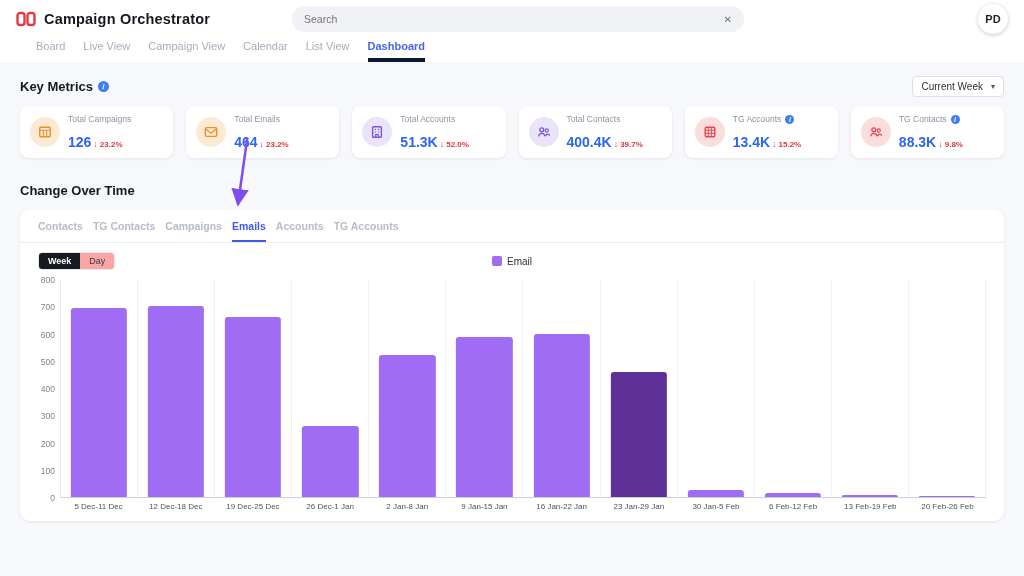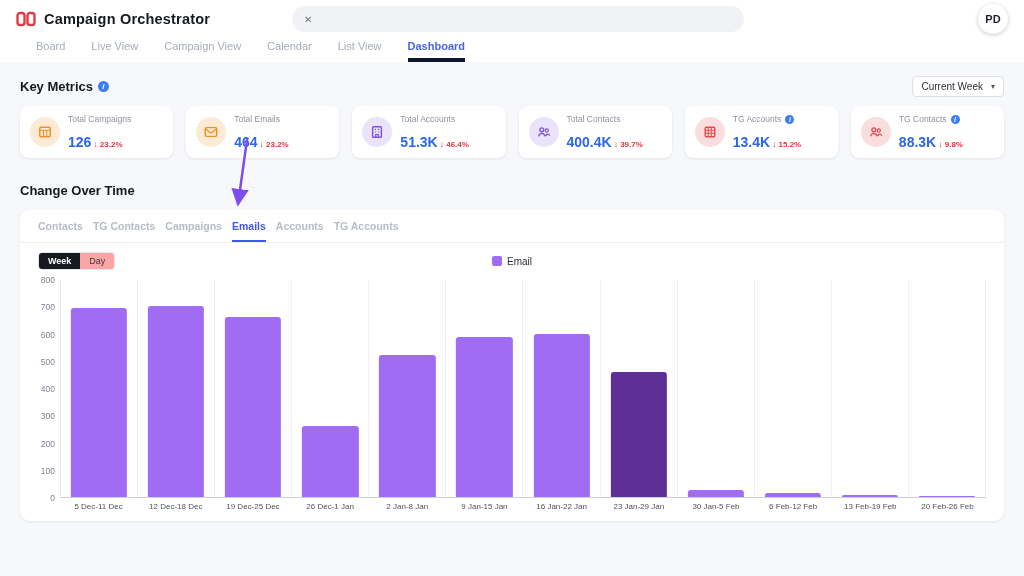--- a/index.html
+++ b/index.html
@@ -10,21 +10,21 @@
   .logo { display:flex; align-items:center; margin-right:8px; }
   .app-title { font-size:14.5px; font-weight:bold; color:#15181e; letter-spacing:.2px; }
   .search { position:absolute; left:292px; top:6px; width:452px; height:26px; background:#f1f2f6;
             border-radius:14px; display:flex; align-items:center; padding:0 12px; }
   .search input { flex:1; border:none; background:transparent; outline:none; font-size:10.5px; color:#6b7280; }
   .search .clear { color:#6d727c; font-size:10px; cursor:pointer; }
   .avatar { margin-left:auto; width:30px; height:30px; border-radius:50%; background:#fff;
             box-shadow:0 1px 4px rgba(0,0,0,.22); display:flex; align-items:center; justify-content:center;
             font-weight:bold; font-size:11px; color:#1f2430; cursor:pointer; }
 
-  .nav { display:flex; gap:26px; background:#fff; padding:2px 16px 0 36px; height:24px; }
+  .nav { display:flex; gap:18px; background:#fff; padding:2px 16px 0 36px; height:24px; }
   .nav-item { font-size:11px; color:#a6adba; padding-bottom:5px; cursor:pointer; }
   .nav-item.active { color:#4663f2; font-weight:bold; border-bottom:4px solid #0f172a; }
 
   .section-head { display:flex; align-items:center; margin:14px 20px 10px; height:20px; }
   .section-title { font-size:13px; font-weight:bold; color:#15181e; }
   .info-dot { display:inline-flex; width:11px; height:11px; border-radius:50%; background:#3f7df6; color:#fff;
               font-size:8px; align-items:center; justify-content:center; margin-left:5px; font-style:italic;
               font-weight:bold; cursor:pointer; }
   .period { margin-left:auto; background:#fff; border:1px solid #dcdfe6; border-radius:4px; font-size:10px;
             color:#2b3038; padding:4px 8px; display:flex; align-items:center; gap:8px; cursor:pointer; }
@@ -78,20 +78,21 @@
 
   <div class="header">
     <span class="logo">
       <svg width="20" height="16" viewBox="0 0 20 16">
         <rect x="1.5" y="2" width="7" height="12" rx="2.5" fill="none" stroke="#e23a45" stroke-width="2.4"></rect>
         <rect x="11.5" y="2" width="7" height="12" rx="2.5" fill="none" stroke="#e23a45" stroke-width="2.4"></rect>
       </svg>
     </span>
     <span class="app-title">Campaign Orchestrator</span>
     <div class="search">
+      <input placeholder="Search" style="">
       <span class="clear">✕</span>
     </div>
     <div class="avatar">PD</div>
   </div>
 
   <div class="nav">
       <div class="nav-item">Board</div>
       <div class="nav-item">Live View</div>
       <div class="nav-item">Campaign View</div>
       <div class="nav-item">Calendar</div>
@@ -152,21 +153,21 @@
             <path d="M5.5 5H7M9 5h1.5M5.5 8H7M9 8h1.5M6.5 14v-3h3v3" stroke="currentColor" stroke-width="1.3" fill="none"></path>
           </svg>
         </span>
         <div>
           <div class="mlabel-row">
             <span class="mlabel">Total Accounts</span>
           </div>
           <div class="mvalue-row">
             <span class="mvalue">51.3K</span>
             <span class="mchange-arrow">↓</span>
-            <span class="mchange">46.4%</span>
+            <span class="mchange">52.0%</span>
           </div>
         </div>
       </div>
       <div class="mcard">
         <span class="micon theme-purple">
           <svg viewBox="0 0 16 16" width="14" height="14">
             <circle cx="5.5" cy="5.5" r="2.2" fill="none" stroke="currentColor" stroke-width="1.5"></circle>
             <circle cx="11.2" cy="6.3" r="1.8" fill="none" stroke="currentColor" stroke-width="1.3"></circle>
             <path d="M1.8 13c.5-2.3 2-3.5 3.7-3.5s3.2 1.2 3.7 3.5M10 12.6c.4-1.5 1.2-2.3 2.3-2.3 1 0 1.8.7 2.2 2" fill="none" stroke="currentColor" stroke-width="1.4"></path>
           </svg>

